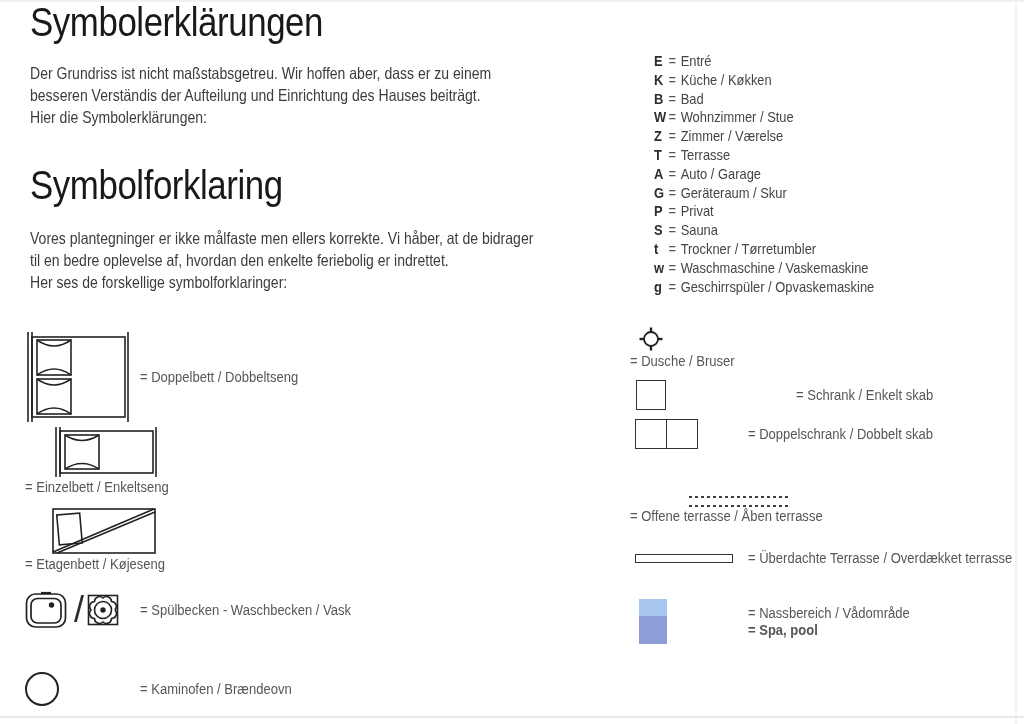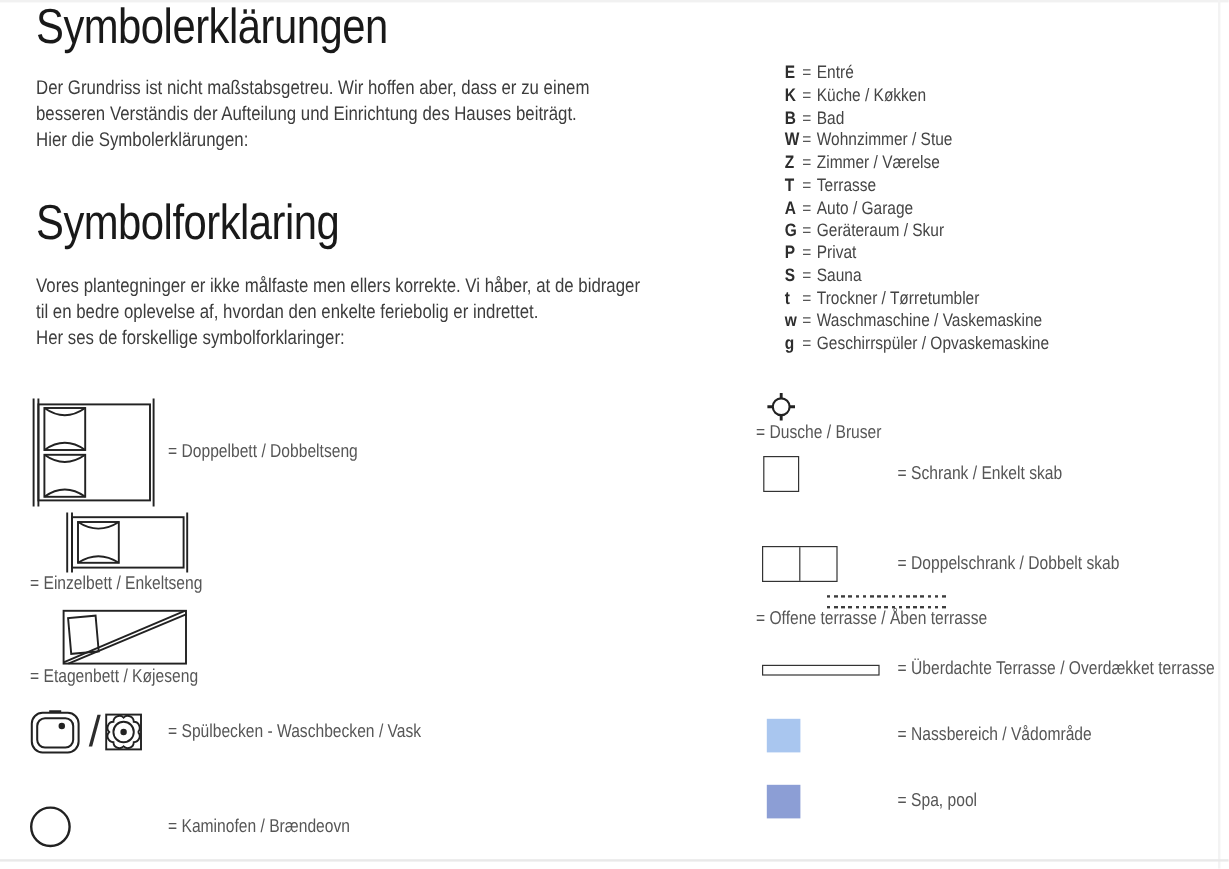--- a/index.html
+++ b/index.html
@@ -49,26 +49,26 @@
     font-size:15.5px;color:#565656;white-space:nowrap;
     transform:scaleX(0.84);transform-origin:0 0;
   }
   #row-doublebed{top:331px;height:92px;}
   #row-singlebed{top:426px;height:54px;flex-direction:column;}
   #row-bunkbed{top:507px;height:50px;flex-direction:column;}
   #row-sink{top:583px;height:54px;}
   #row-stove{top:671px;height:36px;}
 
   #row-shower{top:326px;height:30px;flex-direction:column;}
-  #row-cab1{top:379px;height:32px;}
-  #row-cab2{top:454px;height:32px;}
+  #row-cab1{top:379px;height:32px;gap:48px;}
+  #row-cab2{top:418px;height:32px;}
   #row-openterr{top:496px;height:16px;flex-direction:column;}
   #row-covterr{top:551px;height:14px;}
   #row-wet{top:599px;height:28px;justify-content:space-between;}
-  #row-spa{top:654px;height:28px;}
+  #row-spa{top:616px;height:28px;font-weight:bold;}
 
   svg{display:block;}
   .stove-circle{width:34px;height:34px;border:2px solid #222;border-radius:50%;box-sizing:border-box;}
   .sink-slash{font-size:36px;color:#2c2c2c;margin:0 3px 0 7px;font-weight:400;}
 
   .sq{width:30px;height:30px;border:1.7px solid #333;box-sizing:border-box;margin-left:6px;}
   .dsq{width:63px;height:30px;border:1.7px solid #333;box-sizing:border-box;display:flex;margin-left:5px;}
   .dsq-half{width:50%;height:100%;border-right:1.7px solid #333;box-sizing:border-box;}
 
   .open-terrace{

